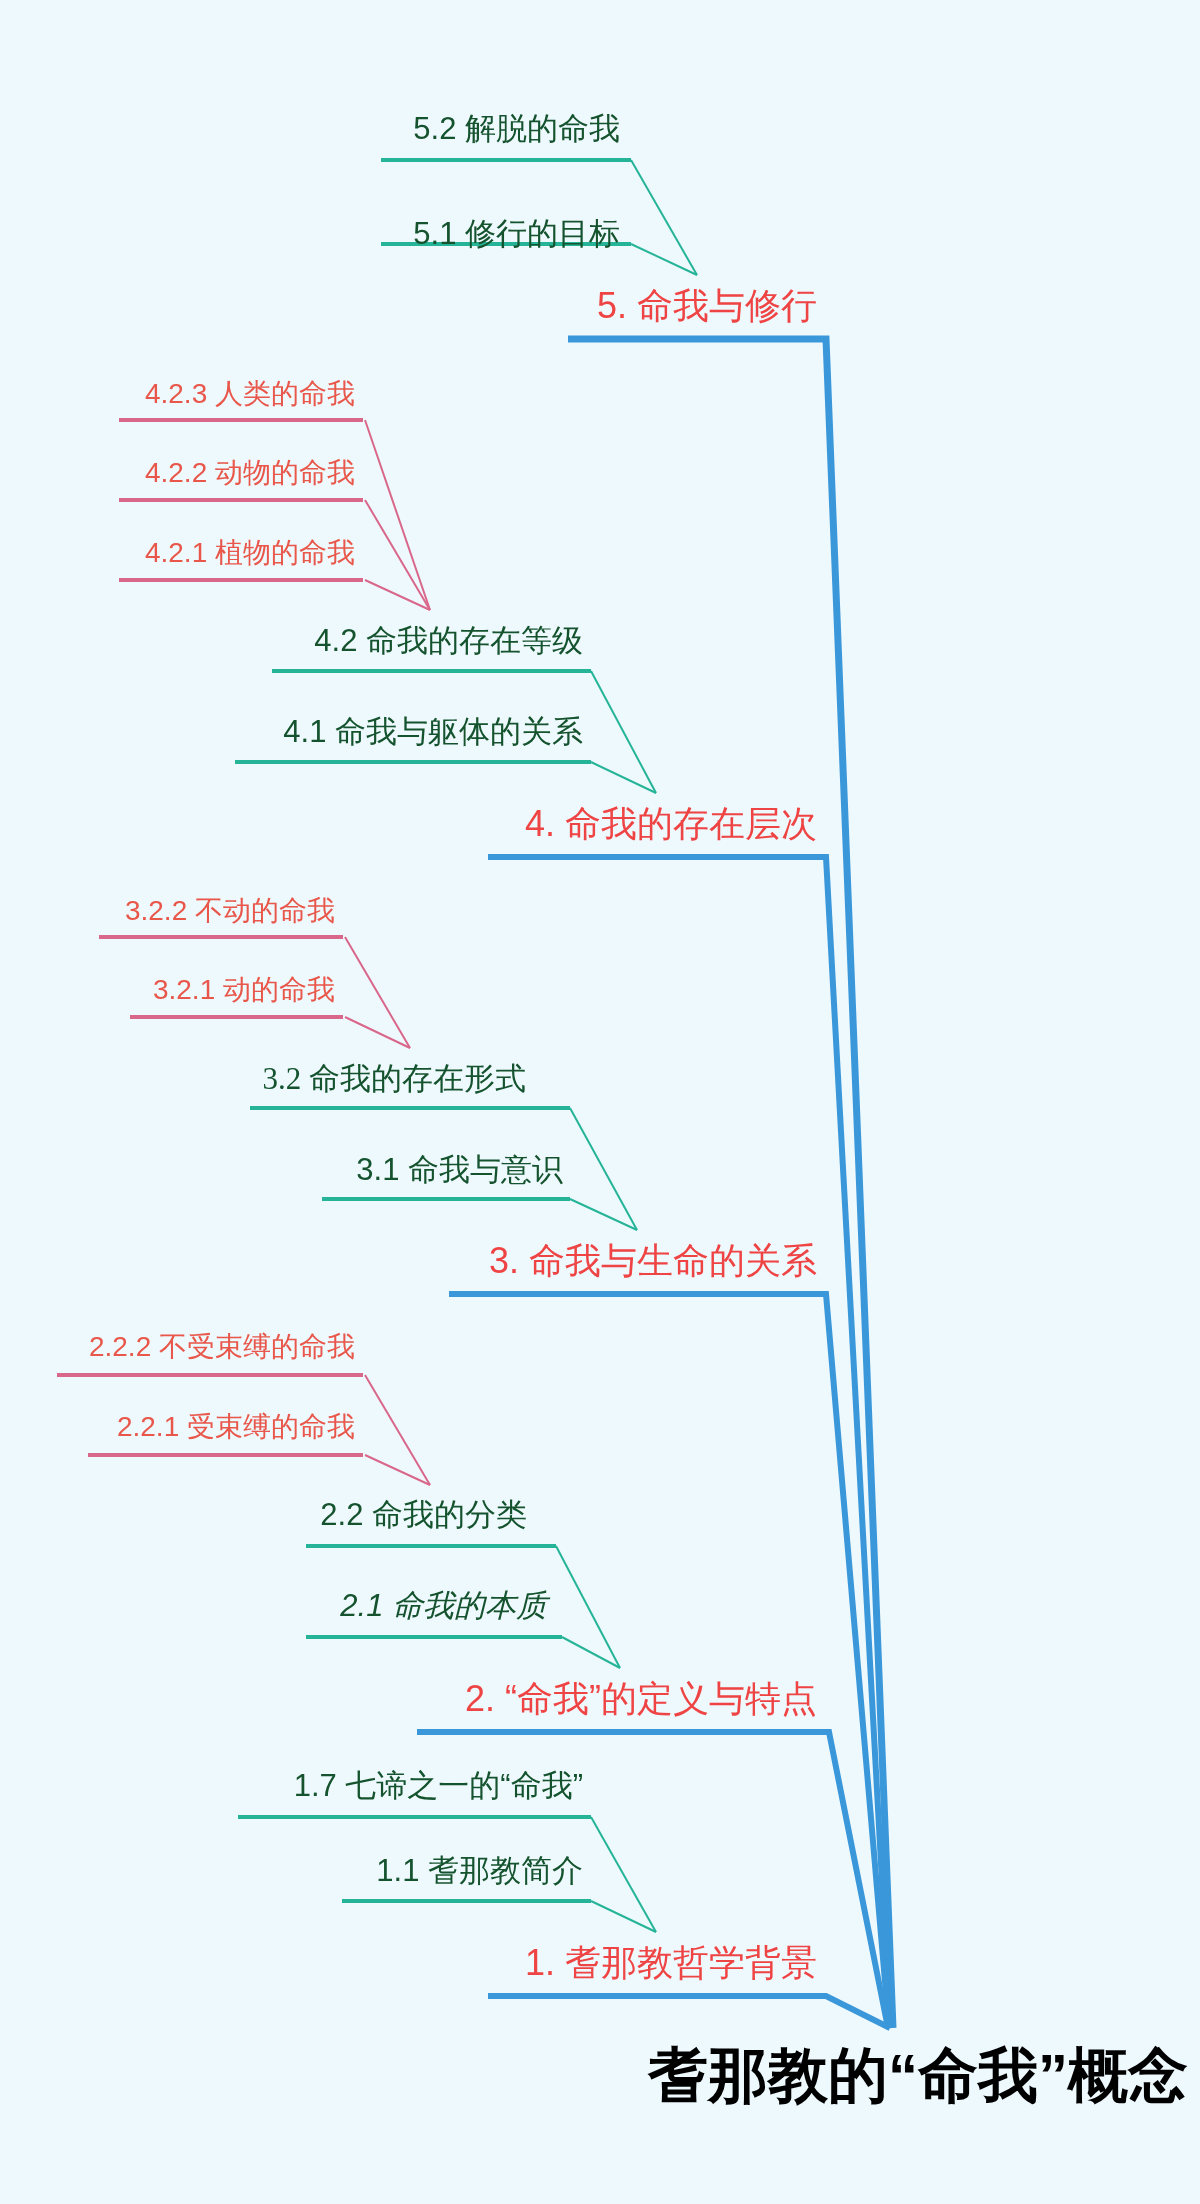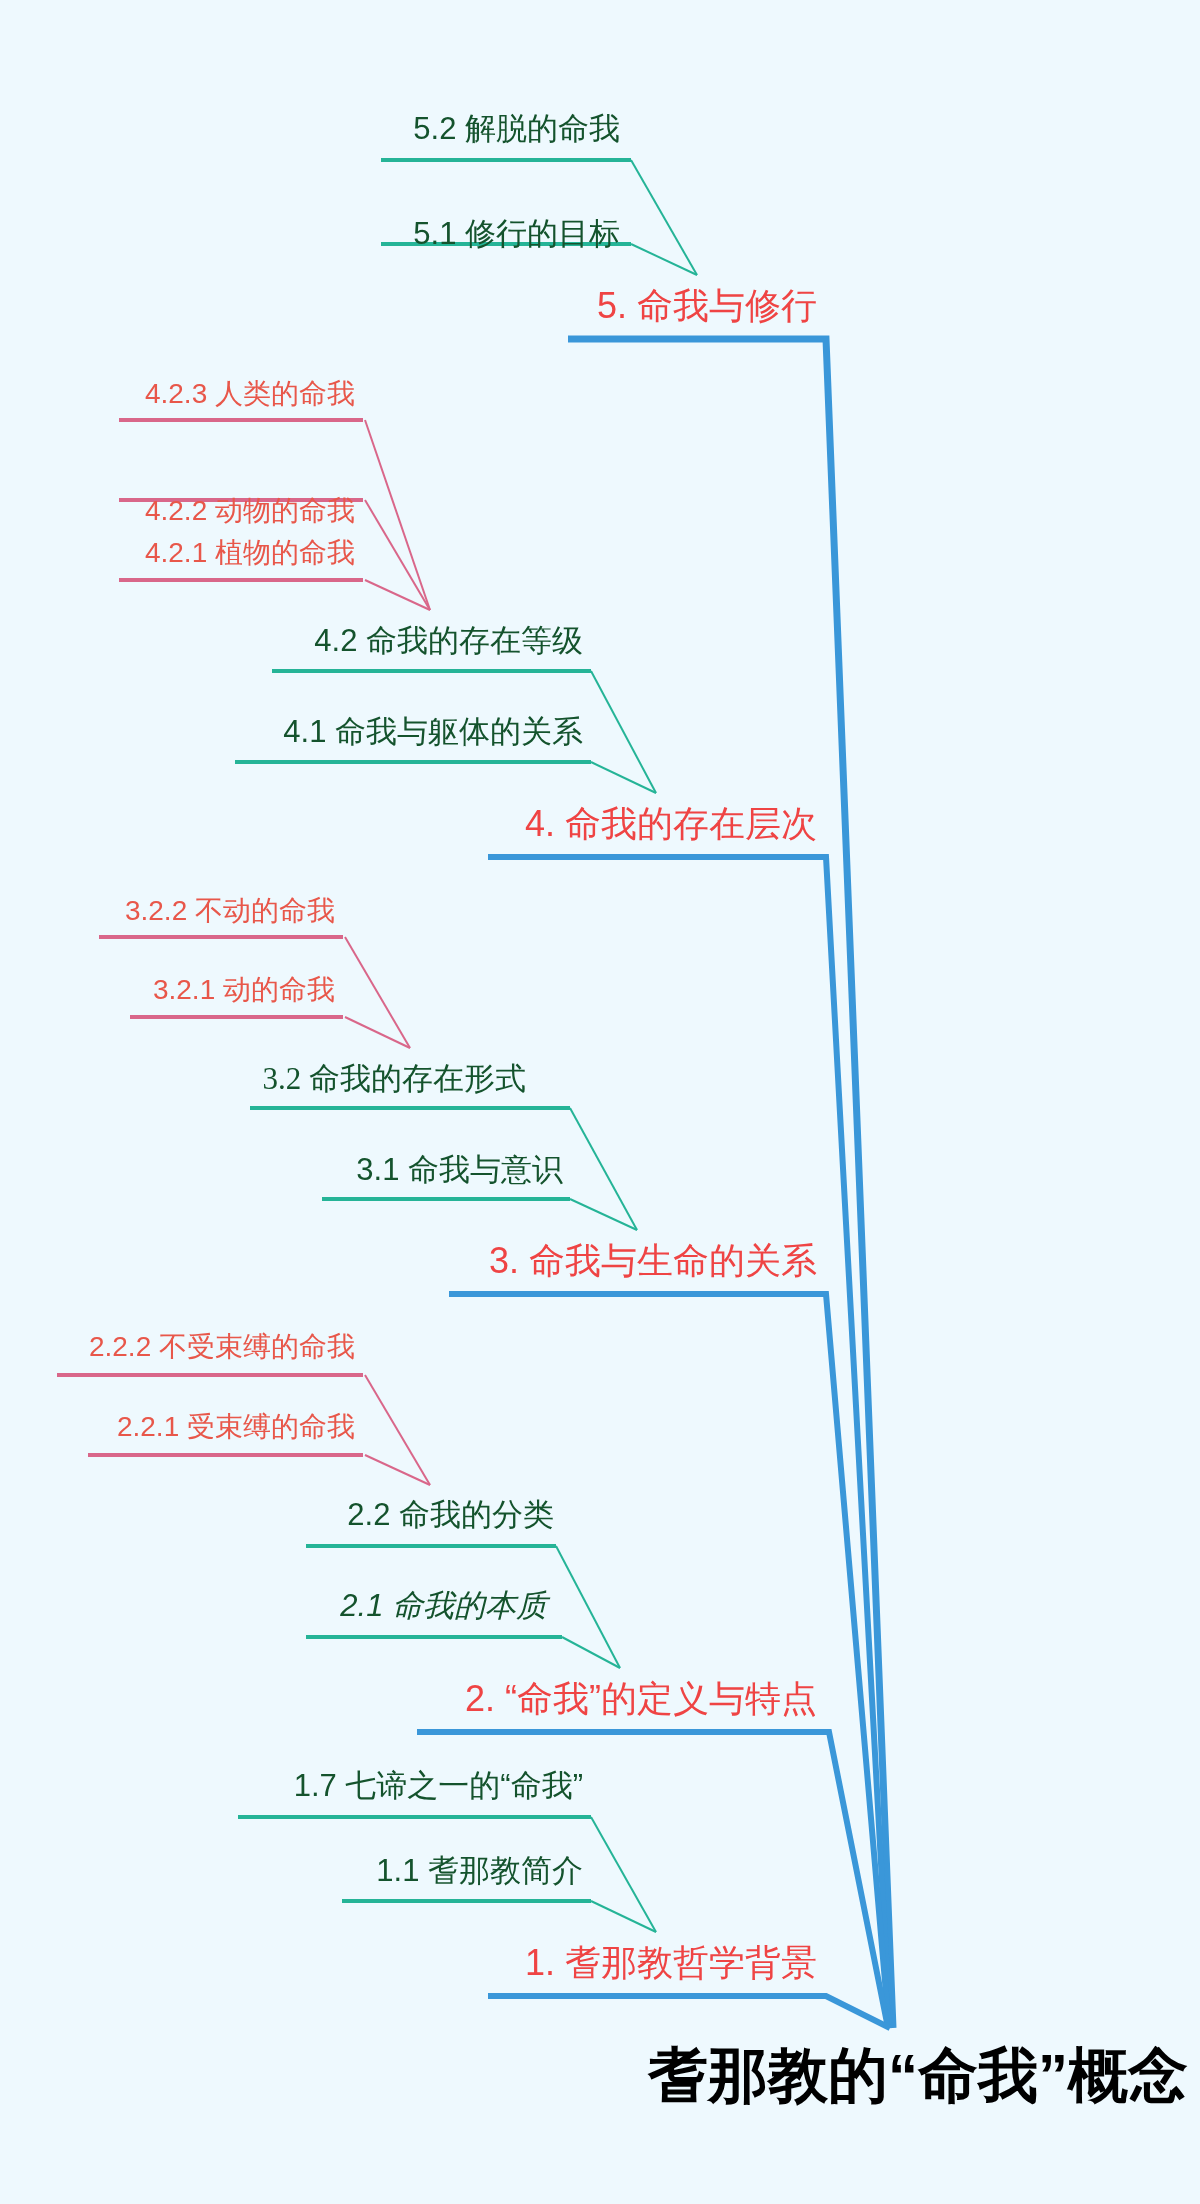--- a/index.html
+++ b/index.html
@@ -117,30 +117,30 @@
 <div class="node root" style="left:648px; top:2046px;">耆那教的“命我”概念</div>
 
 <div class="node l1" style="right:383px; top:288px;">5. 命我与修行</div>
 <div class="node l2" style="right:580px; top:113px;">5.2 解脱的命我</div>
 <div class="node l2" style="right:580px; top:198px;margin-top:20px;">5.1 修行的目标</div>
 
 <div class="node l1" style="right:383px; top:806px;">4. 命我的存在层次</div>
 <div class="node l2" style="right:617px; top:625px;">4.2 命我的存在等级</div>
 <div class="node l2" style="right:617px; top:716px;">4.1 命我与躯体的关系</div>
 <div class="node l3" style="right:845px; top:380px;">4.2.3 人类的命我</div>
-<div class="node l3" style="right:845px; top:459px;margin-top:38px;">4.2.2 动物的命我</div>
+<div class="node l3" style="right:845px; top:459px;">4.2.2 动物的命我</div>
 <div class="node l3" style="right:845px; top:539px;">4.2.1 植物的命我</div>
 
 <div class="node l1" style="right:383px; top:1243px;">3. 命我与生命的关系</div>
 <div class="node l2" style="right:674px; top:1063px;font-family:Liberation Serif, serif;">3.2 命我的存在形式</div>
 <div class="node l2" style="right:637px; top:1154px;">3.1 命我与意识</div>
 <div class="node l3" style="right:865px; top:897px;">3.2.2 不动的命我</div>
 <div class="node l3" style="right:865px; top:976px;">3.2.1 动的命我</div>
 
 <div class="node l1" style="right:383px; top:1681px;">2. “命我”的定义与特点</div>
-<div class="node l2" style="right:646px; top:1499px;">2.2 命我的分类</div>
+<div class="node l2" style="right:673px; top:1499px;">2.2 命我的分类</div>
 <div class="node l2" style="right:653px; top:1590px;font-style:italic;">2.1 命我的本质</div>
 <div class="node l3" style="right:845px; top:1333px;">2.2.2 不受束缚的命我</div>
 <div class="node l3" style="right:845px; top:1413px;margin-left:44px;">2.2.1 受束缚的命我</div>
 
 <div class="node l1" style="right:383px; top:1945px;">1. 耆那教哲学背景</div>
 <div class="node l2" style="right:617px; top:1770px;">1.7 七谛之一的“命我”</div>
 <div class="node l2" style="right:617px; top:1855px;">1.1 耆那教简介</div>
 
 </body></html>

